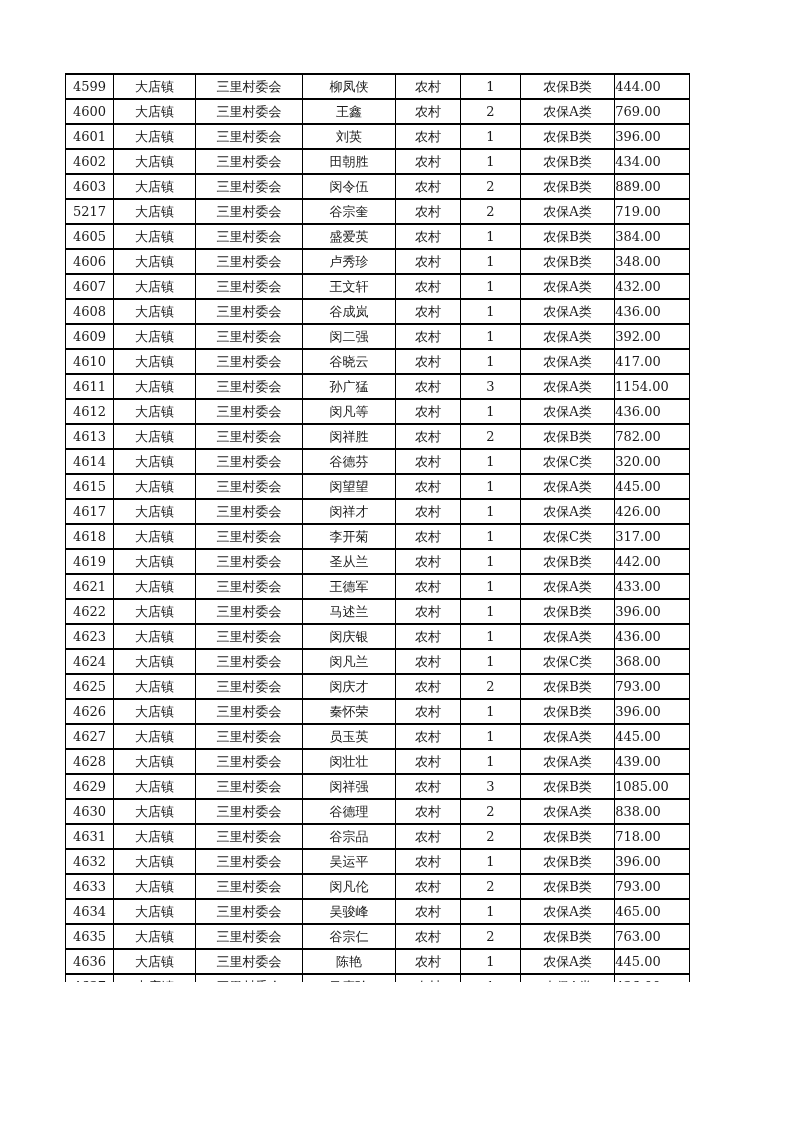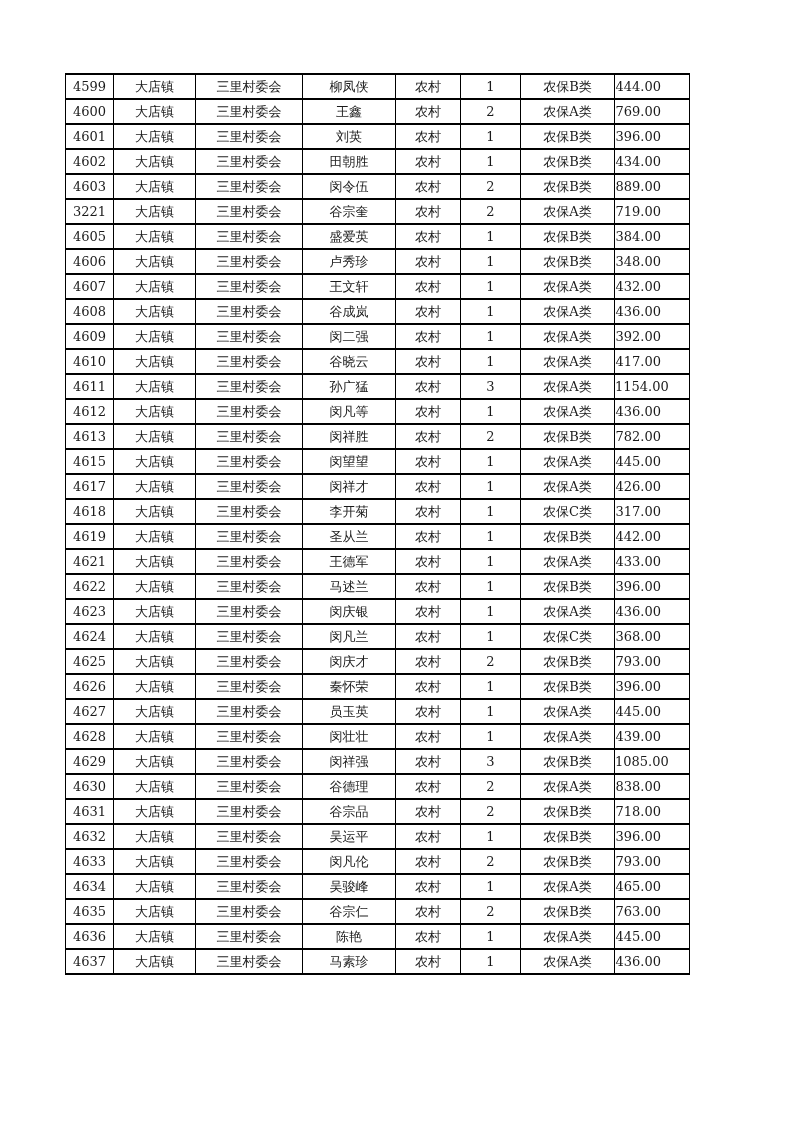--- a/index.html
+++ b/index.html
@@ -31,21 +31,20 @@
     border-top: 2px solid #000000;
     border-bottom: 2px solid #000000;
     height: 23px;
     padding: 0;
     text-align: center;
     vertical-align: middle;
     white-space: nowrap;
     overflow: hidden;
   }
   table.records td.col-7 {
-    text-align: right;
     padding-right: 28px;
   }
 </style>
 </head>
 <body>
 
 <div class="page">
   <table class="records">
     <colgroup>
       <col style="width:48px">
@@ -102,21 +101,21 @@
           <td class="col-0">4603</td>
           <td class="col-1">大店镇</td>
           <td class="col-2">三里村委会</td>
           <td class="col-3">闵令伍</td>
           <td class="col-4">农村</td>
           <td class="col-5">2</td>
           <td class="col-6">农保B类</td>
           <td class="col-7">889.00</td>
         </tr>
         <tr>
-          <td class="col-0">3221</td>
+          <td class="col-0">5217</td>
           <td class="col-1">大店镇</td>
           <td class="col-2">三里村委会</td>
           <td class="col-3">谷宗奎</td>
           <td class="col-4">农村</td>
           <td class="col-5">2</td>
           <td class="col-6">农保A类</td>
           <td class="col-7">719.00</td>
         </tr>
         <tr>
           <td class="col-0">4605</td>
@@ -200,20 +199,30 @@
         </tr>
         <tr>
           <td class="col-0">4613</td>
           <td class="col-1">大店镇</td>
           <td class="col-2">三里村委会</td>
           <td class="col-3">闵祥胜</td>
           <td class="col-4">农村</td>
           <td class="col-5">2</td>
           <td class="col-6">农保B类</td>
           <td class="col-7">782.00</td>
+        </tr>
+        <tr>
+          <td class="col-0">4614</td>
+          <td class="col-1">大店镇</td>
+          <td class="col-2">三里村委会</td>
+          <td class="col-3">谷德芬</td>
+          <td class="col-4">农村</td>
+          <td class="col-5">1</td>
+          <td class="col-6">农保C类</td>
+          <td class="col-7">320.00</td>
         </tr>
         <tr>
           <td class="col-0">4615</td>
           <td class="col-1">大店镇</td>
           <td class="col-2">三里村委会</td>
           <td class="col-3">闵望望</td>
           <td class="col-4">农村</td>
           <td class="col-5">1</td>
           <td class="col-6">农保A类</td>
           <td class="col-7">445.00</td>

